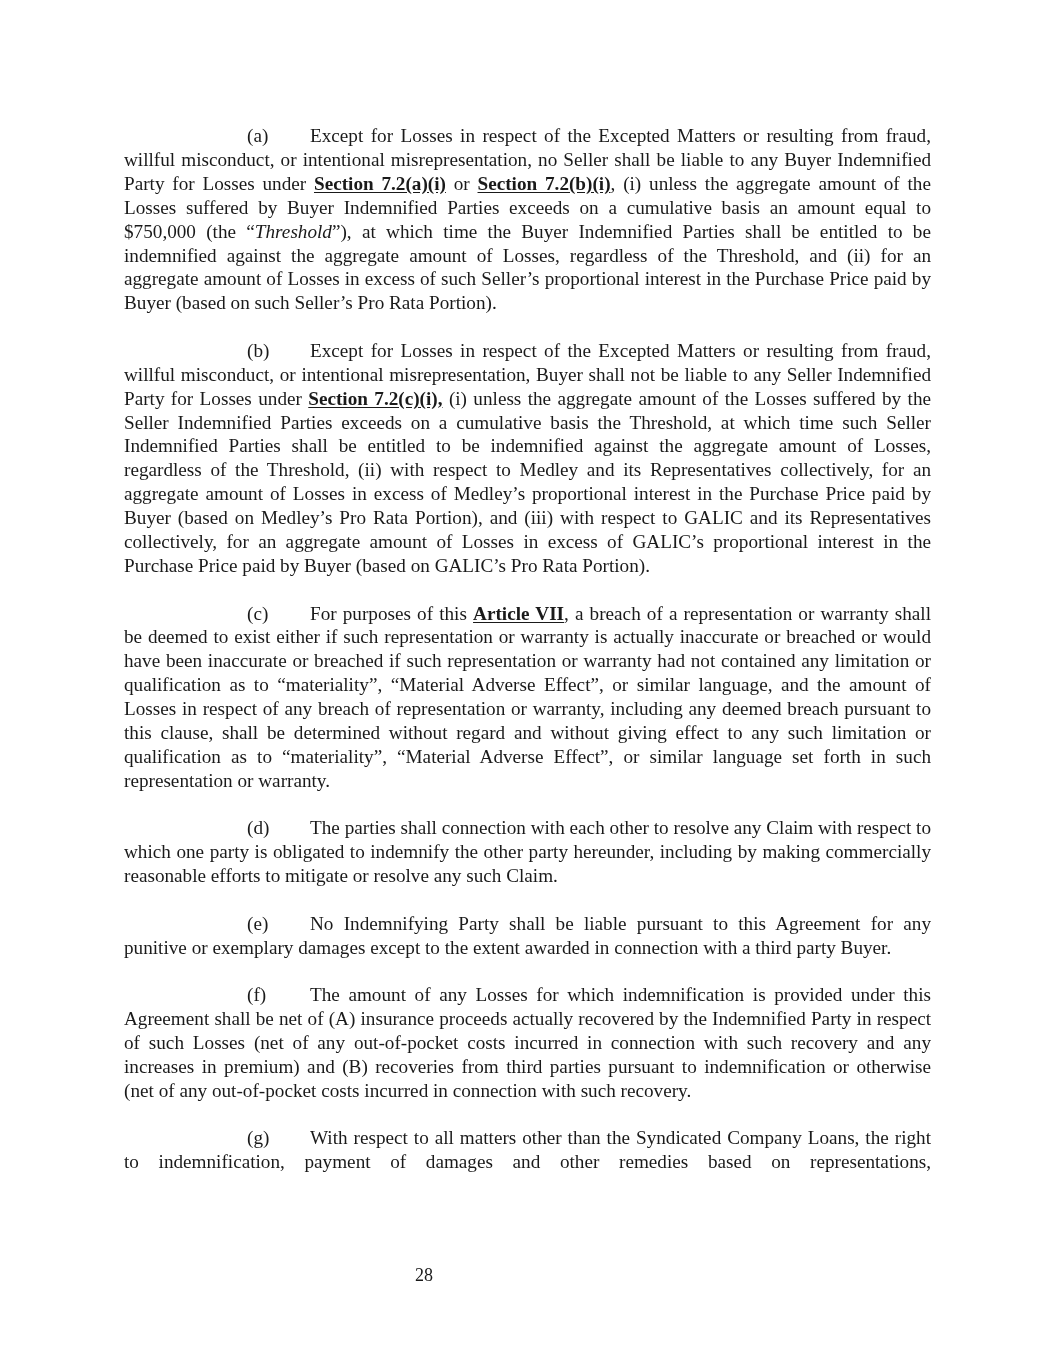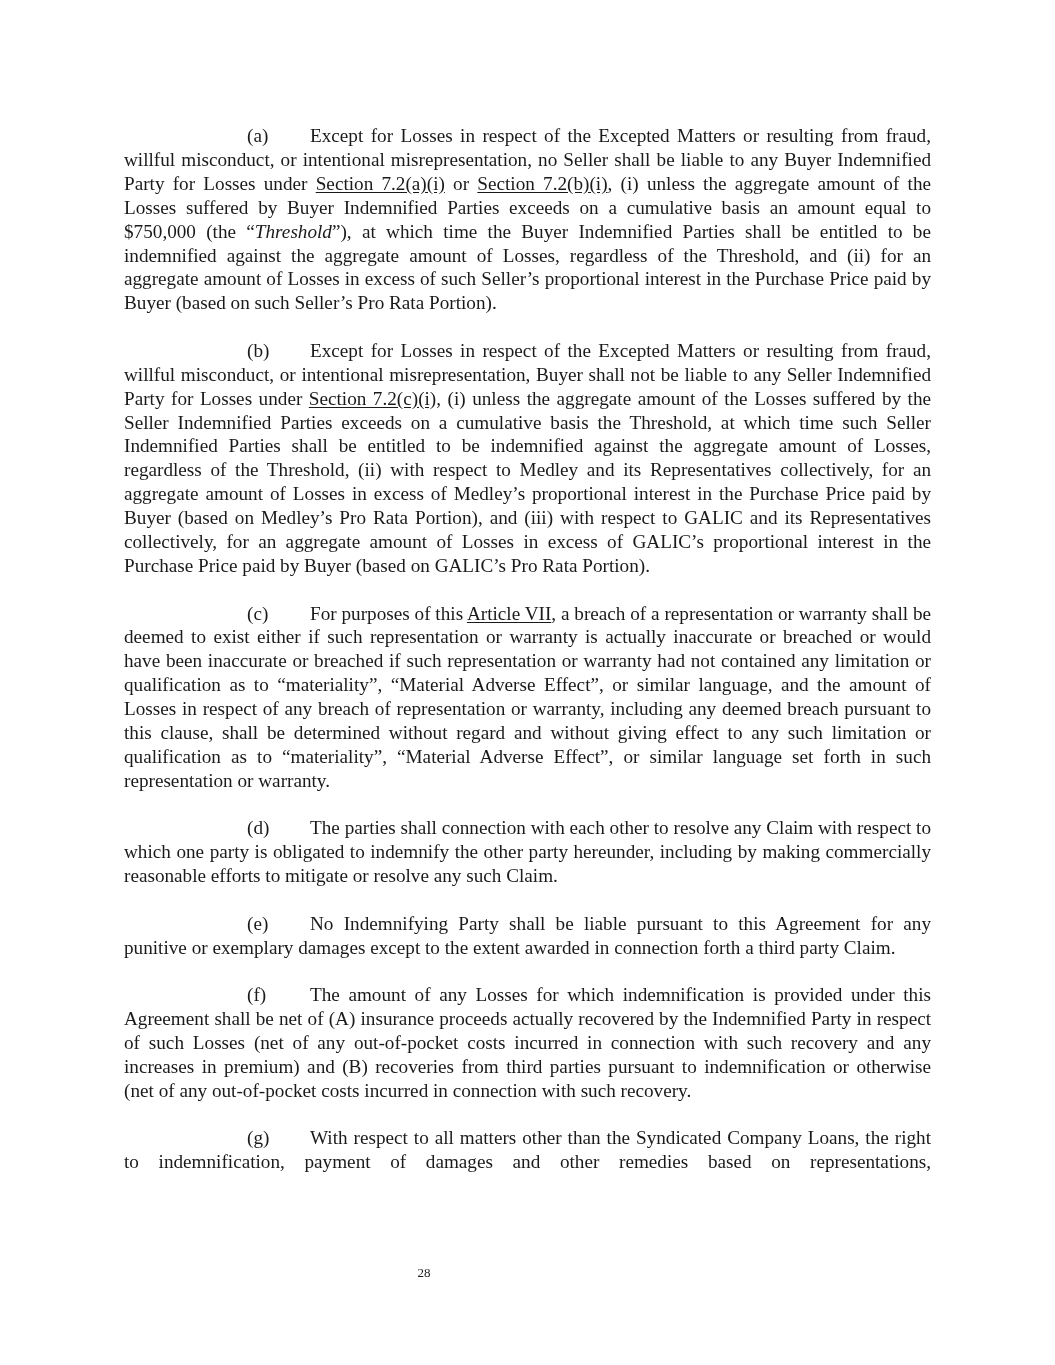--- a/index.html
+++ b/index.html
@@ -18,47 +18,47 @@
       margin: 0 0 23.6px 0;
       text-align: justify;
       text-indent: 123px;
     }
     .para .label {
       display: inline-block;
       text-indent: 0;
       width: 63px;
     }
     .para.last { margin-bottom: 0; text-align-last: justify; }
-    .ref { text-decoration: underline; text-underline-offset: 2px; }
+    .ref { text-decoration: underline; text-underline-offset: 2px; font-weight: bold; }
     .defined { font-weight: normal; font-style: italic; }
     .page-number {
       position: absolute;
       left: 0;
       width: 848px;
       top: 1265px;
       text-align: center;
       font-family: "Liberation Serif", "DejaVu Serif", serif;
-      font-size: 13px;
+      font-size: 18px;
       color: #1a1a1a;
     }
   </style>
 </head>
 <body>
 
 <div class="page">
 
   <p class="para"><span class="label">(a)</span><span>Except for Losses in respect of the Excepted Matters or resulting from fraud, willful misconduct, or intentional misrepresentation, no Seller shall be liable to any Buyer Indemnified Party for Losses under </span><span class="ref">Section 7.2(a)(i)</span><span> or </span><span class="ref">Section 7.2(b)(i)</span><span>, (i) unless the aggregate amount of the Losses suffered by Buyer Indemnified Parties exceeds on a cumulative basis an amount equal to $750,000 (the “</span><span class="defined">Threshold</span><span>”), at which time the Buyer Indemnified Parties shall be entitled to be indemnified against the aggregate amount of Losses, regardless of the Threshold, and (ii) for an aggregate amount of Losses in excess of such Seller’s proportional interest in the Purchase Price paid by Buyer (based on such Seller’s Pro Rata Portion).</span></p>
 
   <p class="para"><span class="label">(b)</span><span>Except for Losses in respect of the Excepted Matters or resulting from fraud, willful misconduct, or intentional misrepresentation, Buyer shall not be liable to any Seller Indemnified Party for Losses under </span><span class="ref">Section 7.2(c)(i),</span><span> (i) unless the aggregate amount of the Losses suffered by the Seller Indemnified Parties exceeds on a cumulative basis the Threshold, at which time such Seller Indemnified Parties shall be entitled to be indemnified against the aggregate amount of Losses, regardless of the Threshold, (ii) with respect to Medley and its Representatives collectively, for an aggregate amount of Losses in excess of Medley’s proportional interest in the Purchase Price paid by Buyer (based on Medley’s Pro Rata Portion), and (iii) with respect to GALIC and its Representatives collectively, for an aggregate amount of Losses in excess of GALIC’s proportional interest in the Purchase Price paid by Buyer (based on GALIC’s Pro Rata Portion).</span></p>
 
   <p class="para"><span class="label">(c)</span><span>For purposes of this </span><span class="ref">Article VII</span><span>, a breach of a representation or warranty shall be deemed to exist either if such representation or warranty is actually inaccurate or breached or would have been inaccurate or breached if such representation or warranty had not contained any limitation or qualification as to “materiality”, “Material Adverse Effect”, or similar language, and the amount of Losses in respect of any breach of representation or warranty, including any deemed breach pursuant to this clause, shall be determined without regard and without giving effect to any such limitation or qualification as to “materiality”, “Material Adverse Effect”, or similar language set forth in such representation or warranty.</span></p>
 
   <p class="para"><span class="label">(d)</span><span>The parties shall connection with each other to resolve any Claim with respect to which one party is obligated to indemnify the other party hereunder, including by making commercially reasonable efforts to mitigate or resolve any such Claim.</span></p>
 
-  <p class="para"><span class="label">(e)</span><span>No Indemnifying Party shall be liable pursuant to this Agreement for any punitive or exemplary damages except to the extent awarded in connection forth a third party Claim.</span></p>
+  <p class="para"><span class="label">(e)</span><span>No Indemnifying Party shall be liable pursuant to this Agreement for any punitive or exemplary damages except to the extent awarded in connection with a third party Buyer.</span></p>
 
   <p class="para"><span class="label">(f)</span><span>The amount of any Losses for which indemnification is provided under this Agreement shall be net of (A) insurance proceeds actually recovered by the Indemnified Party in respect of such Losses (net of any out-of-pocket costs incurred in connection with such recovery and any increases in premium) and (B) recoveries from third parties pursuant to indemnification or otherwise (net of any out-of-pocket costs incurred in connection with such recovery.</span></p>
 
   <p class="para last"><span class="label">(g)</span><span>With respect to all matters other than the Syndicated Company Loans, the right to indemnification, payment of damages and other remedies based on representations,</span></p>
 
 </div>
 
 <div class="page-number">28</div>
 
 </body></html>

